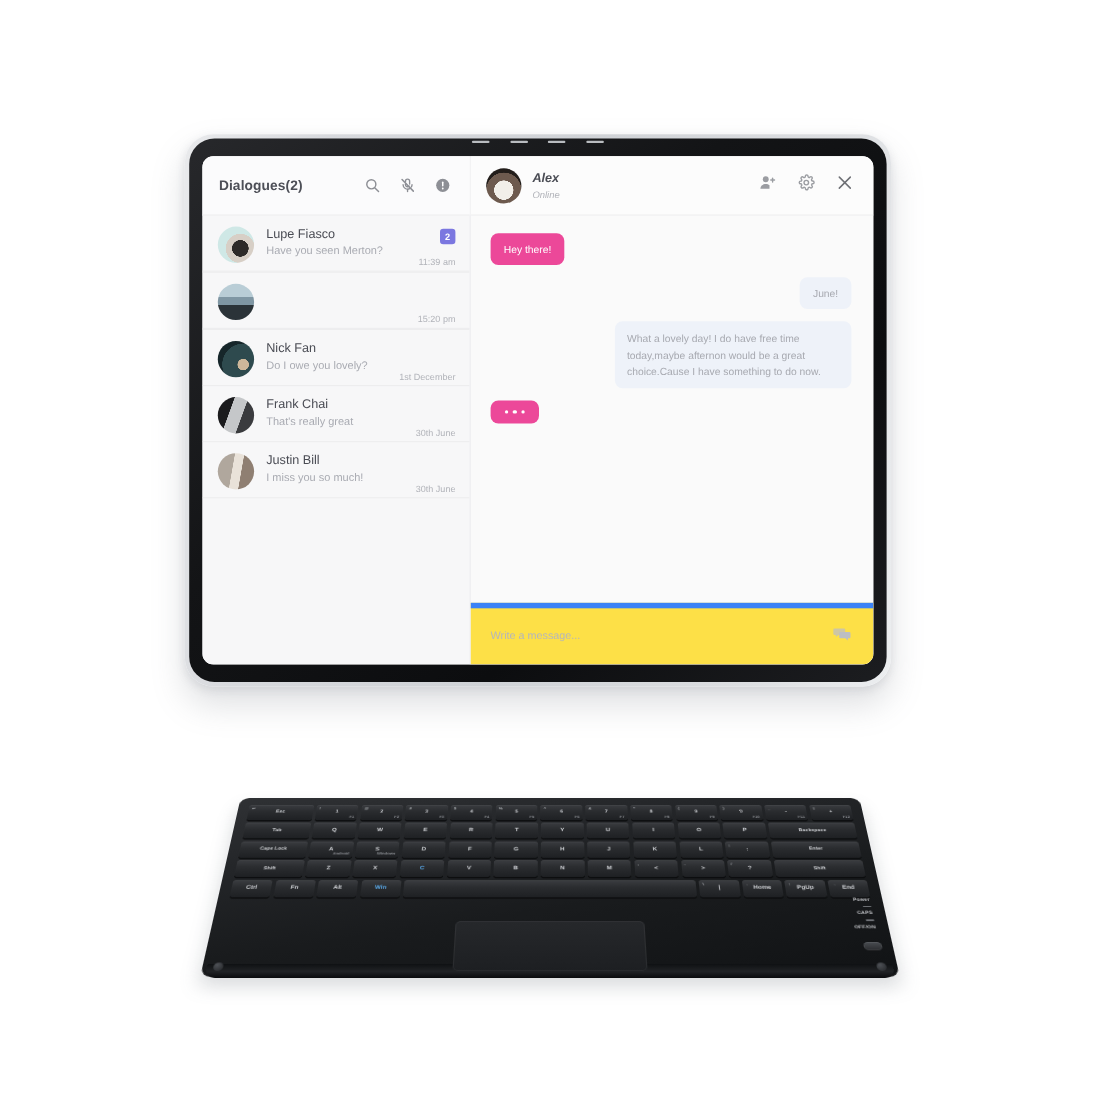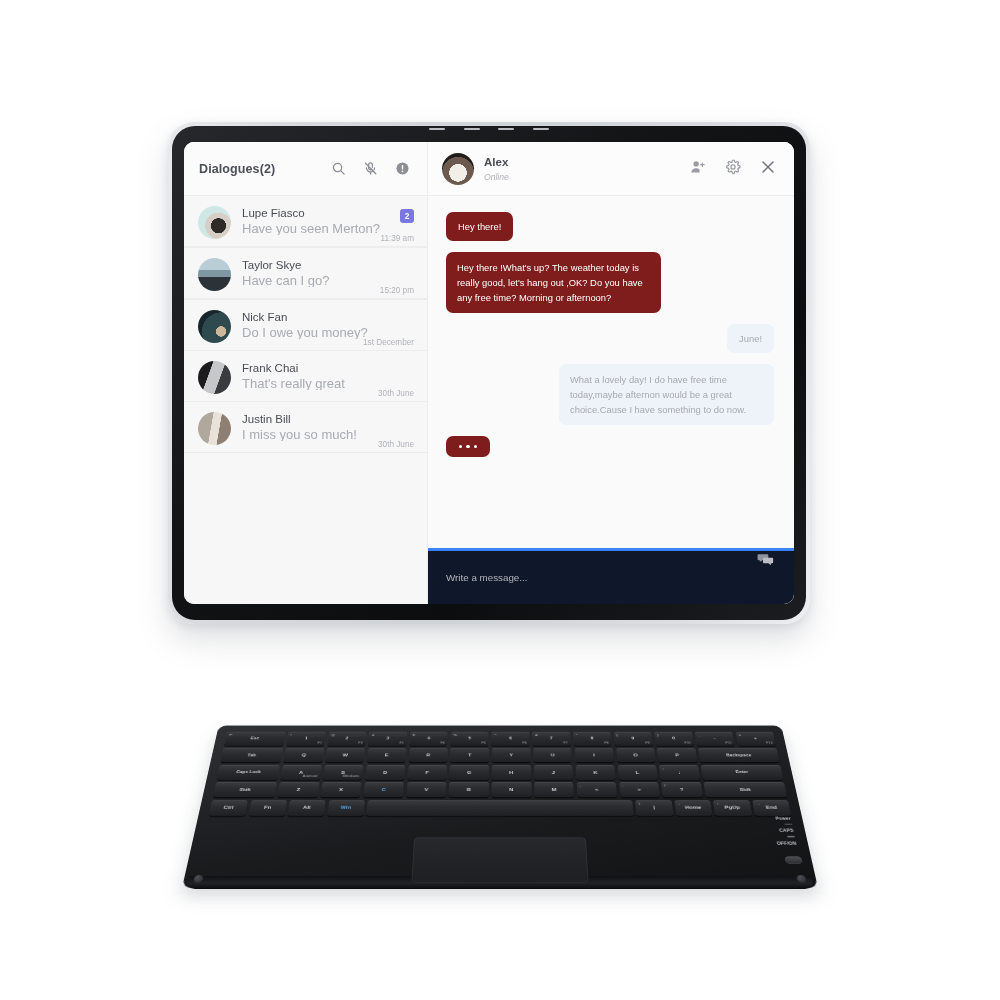--- a/index.html
+++ b/index.html
@@ -73,66 +73,66 @@
   .conv-sep { height:1px; background:#ededee; margin: 0 0 0 0; }
 
   .avatar {
     width: 33px; height: 33px; border-radius: 50%;
     flex: 0 0 33px; margin-top: 1px; overflow: hidden;
     background: #dcdcdc;
   }
   .conv-text { flex: 1; min-width: 0; padding-left: 11px; padding-top: 1px; }
   .conv-name { font-size: 11.5px; font-weight: 400; color: #4a4c54; line-height: 14px; }
   .conv-row.active .conv-name { color: #7b77e0; }
-  .conv-msg { font-size: 13px; color: #a9abb2; line-height: 13px; margin-top: 2px; white-space: nowrap; overflow: hidden; text-overflow: ellipsis; }
+  .conv-msg { font-size: 10px; color: #a9abb2; line-height: 13px; margin-top: 2px; white-space: nowrap; overflow: hidden; text-overflow: ellipsis; }
   .conv-meta { position: absolute; right: 13px; top: 9px; width: 58px; text-align: right; height: 38px; }
   .conv-time { position: absolute; right: 0; bottom: 0; font-size: 8.2px; color: #b1b3b9; white-space: nowrap; }
   .conv-badge {
     display: inline-block; min-width: 14px; height: 14px; line-height: 14px;
     background: #7b77e0; color: #fff; font-size: 8.4px; font-weight: 700;
     border-radius: 3px; text-align: center; padding: 0 3px;
   }
 
   
   #chat-pane { flex: 1; height: 100%; display: flex; flex-direction: column; background: #fafafa; min-width: 0; }
 
   #chat-header {
     height: 54px; flex: 0 0 54px;
     display: flex; align-items: center;
     padding: 0 18px 0 14px;
     background: #fcfcfc;
     border-bottom: 1px solid #ededee;
   }
   #chat-avatar { width: 32px; height: 32px; border-radius: 50%; overflow: hidden; flex: 0 0 32px; }
   #chat-peer { padding-left: 10px; flex: 1; min-width: 0; }
-  #chat-peer-name { font-size: 11.5px; font-weight: 700; color: #4a4c54; line-height: 14px; }
+  #chat-peer-name { font-size: 11.5px; font-weight: 700; color: #4a4c54; line-height: 14px; font-style: italic; }
   #chat-peer-status { font-size: 8.6px; color: #b0b2b8; line-height: 12px; margin-top: 2px; font-style: italic; }
   .chat-hdr-icons { display: flex; align-items: center; gap: 19px; }
 
   #messages { flex: 1; padding: 16px 20px 0 18px; overflow: hidden; position: relative; }
   .msg-row { display: flex; margin-bottom: 11px; }
   .msg-row.out { justify-content: flex-end; }
   .bubble {
     max-width: 215px;
     font-size: 9.4px; line-height: 15px;
     padding: 8px 11px;
     border-radius: 7px;
     word-wrap: break-word;
   }
-  .bubble.in { background: #7f1d1d; color: #ffffff; }
+  .bubble.in { background: #ec4899; color: #ffffff; }
   .bubble.out { background: #eef2f9; color: #a7a9b0; }
   .bubble.short { padding: 7px 12px; }
   .bubble.typing { padding: 9px 13px; display: flex; gap: 4px; align-items: center; }
   .bubble.typing i { width: 3.4px; height: 3.4px; border-radius: 50%; background: #ffffff; display: block; }
 
   #composer {
     height: 56px; flex: 0 0 56px;
-    background: #0f172a;
-    border-top: 3px solid #3b82f6;
-    display: flex; 
+    background: #fde047;
+    border-top: 5px solid #3b82f6;
+    display: flex; align-items: center;
     padding: 0 20px 0 18px;
   }
   #message-input {
     flex: 1; border: none; outline: none; background: transparent;
     font-family: "Liberation Sans", sans-serif;
     font-size: 9.8px; color: #6c6e76;
   }
   #message-input::placeholder { color: #b4b6bc; }
 
   
@@ -272,37 +272,33 @@
               <span class="conv-badge">2</span>
               <span class="conv-time">11:39  am</span>
             </div>
           </div>
           <div class="conv-sep"></div>
 
           <div class="conv-sep"></div>
 
           <div class="conv-row">
             <div class="avatar" style="background:linear-gradient(180deg,#b9cdd6 0 36%,#7f96a3 37% 58%,#2b3338 59% 100%);"></div>
-            <div class="conv-text">
-              <div class="conv-name">Taylor Skye</div>
-              <div class="conv-msg">Have can I go?</div>
-            </div>
             <div class="conv-meta">
               <span class="conv-time">15:20  pm</span>
             </div>
           </div>
           <div class="conv-sep"></div>
 
           <div class="conv-sep"></div>
 
           <div class="conv-row">
             <div class="avatar" style="background:radial-gradient(circle at 70% 65%,#cdb79a 0 16%,#2e4a4e 17% 60%,#16262a 61% 100%);"></div>
             <div class="conv-text">
               <div class="conv-name">Nick Fan</div>
-              <div class="conv-msg">Do I owe you money?</div>
+              <div class="conv-msg">Do I owe you lovely?</div>
             </div>
             <div class="conv-meta">
               <span class="conv-time">1st  December</span>
             </div>
           </div>
           <div class="conv-sep"></div>
 
           <div class="conv-row">
             <div class="avatar" style="background:linear-gradient(110deg,#1b1b1d 0 34%,#c5c7c9 35% 62%,#3a3b3e 63% 100%);"></div>
             <div class="conv-text">
@@ -362,23 +358,20 @@
             </span>
           </div>
         </div>
 
         <div id="messages">
 
           <div class="msg-row in">
             <div class="bubble in short">Hey there!</div>
           </div>
 
-          <div class="msg-row in">
-            <div class="bubble in">Hey there !What's up? The weather today is really good, let's hang out ,OK? Do you have any free time? Morning or afternoon?</div>
-          </div>
 
           <div class="msg-row out">
             <div class="bubble out short">June!</div>
           </div>
 
           <div class="msg-row out">
             <div class="bubble out">What a lovely day! I do have free time today,maybe afternon would be a great choice.Cause I have something to do now.</div>
           </div>
 
           <div class="msg-row in">

